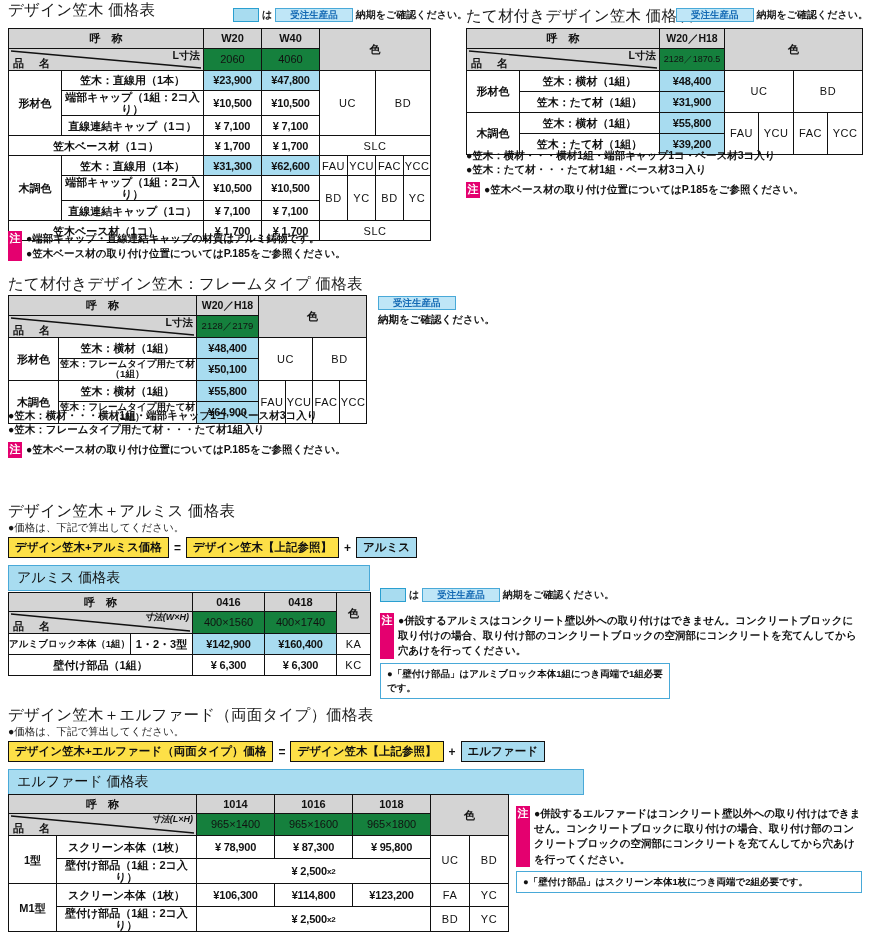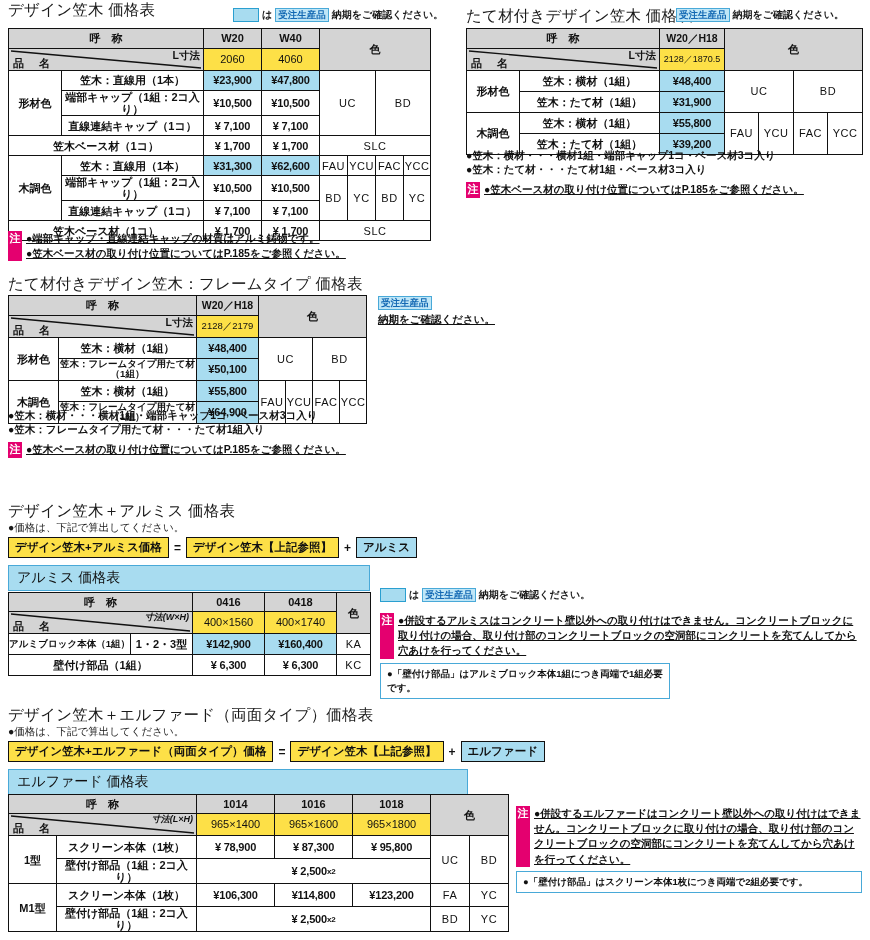--- a/index.html
+++ b/index.html
@@ -13,47 +13,47 @@
   .abs{position:absolute;}
 
   
   .sect-title{font-size:15.5px;font-weight:400;letter-spacing:.2px;color:#1a1a1a;white-space:nowrap;}
   .sub-note{font-size:10.5px;color:#1a1a1a;white-space:nowrap;}
 
   
   .legend{display:flex;align-items:center;gap:3px;font-size:10px;white-space:nowrap;color:#1a1a1a;font-weight:bold;}
   .swatch{display:inline-block;width:24px;height:12px;background:#a8dcf0;border:1px solid #2a9fd0;}
   .ordbadge{display:inline-block;background:#bfe6f7;border:1px solid #49a9d8;color:#1268b3;
-            font-size:9.5px;padding:0 2px;line-height:12px;white-space:nowrap;font-weight:bold;}
+            font-size:9.5px;padding:0 14px;line-height:12px;white-space:nowrap;font-weight:bold;}
   .legend .pl{font-weight:bold;font-size:10px;}
 
   
   table.pt{border-collapse:collapse;table-layout:fixed;background:#fff;}
   table.pt td{border:1px solid #111;padding:0;text-align:center;vertical-align:middle;
               font-size:11px;line-height:1.1;color:#111;}
   .hdr{background:#d4d4d4;font-weight:bold;}
-  .hdr-sub{background:#fde047;color:#555;font-weight:normal;font-size:10px;}
+  .hdr-sub{background:#15803d;color:#555;font-weight:normal;font-size:10px;}
   .price{font-weight:bold;font-size:13px;letter-spacing:-.2px;white-space:nowrap;}
   .blue{background:#a8dcf0;}
   .itemname{font-size:11px;font-weight:bold;text-align:center;}
   .itemname.sm{font-size:9.5px;}
   .grpname{font-size:12px;font-weight:bold;}
   .colorcode{font-size:10.5px;letter-spacing:.5px;}
   .nameslash{position:relative;}
   .nameslash .diag{position:absolute;left:0;top:0;width:100%;height:100%;pointer-events:none;}
   .lbl-hinmei{position:absolute;left:4px;bottom:1px;font-size:11px;font-weight:bold;letter-spacing:2px;}
   .lbl-dim{position:absolute;right:3px;top:1px;font-size:10.5px;font-weight:bold;}
   .lbl-dim.small{font-size:9px;font-weight:bold;font-style:italic;}
 
   
   .note-row{display:flex;align-items:flex-start;gap:4px;}
   .note-mark{background:#e4006f;color:#fff;font-weight:bold;font-size:11px;
              width:14px;min-width:14px;text-align:center;line-height:1.25;padding:1px 0;}
   .note-mark.tall{align-self:stretch;}
-  .note-txt{font-size:10.5px;line-height:1.45;color:#111;font-weight:bold;text-decoration:underline;}
+  .note-txt{font-size:10.5px;line-height:1.45;color:#111;font-weight:bold;}
   .bullet-txt{font-size:10.5px;line-height:1.5;color:#111;font-weight:bold;}
   .bluebox{border:1.5px solid #49a9d8;padding:3px 6px;font-size:9.5px;line-height:1.45;
            color:#111;font-weight:bold;background:#fff;}
 
   
   .formula{display:flex;align-items:center;gap:5px;font-size:11.5px;white-space:nowrap;}
   .fbox{border:1px solid #111;padding:2px 6px;background:#fde047;font-weight:bold;font-size:11.5px;}
   .fbox.hl{background:#a8dcf0;text-align:center;}
   .fop{font-weight:bold;font-size:12px;}
 
@@ -381,21 +381,21 @@
   <div class="abs sub-note" style="left:8px;top:725px;">●価格は、下記で算出してください。</div>
 
   <div class="abs formula" style="left:8px;top:741px;">
     <span class="fbox">デザイン笠木+エルファード（両面タイプ）価格</span>
     <span class="fop">=</span>
     <span class="fbox">デザイン笠木【上記参照】</span>
     <span class="fop">+</span>
     <span class="fbox hl">エルファード</span>
   </div>
 
-  <div class="abs bandtitle" style="left:8px;top:769px;width:460px;">エルファード 価格表</div>
+  <div class="abs bandtitle" style="left:8px;top:769px;width:576px;">エルファード 価格表</div>
 
   <table class="pt abs" style="left:8px;top:794px;width:500px;">
     <colgroup>
         <col style="width:48px">
         <col style="width:140px">
         <col style="width:78px">
         <col style="width:78px">
         <col style="width:78px">
         <col style="width:39px">
         <col style="width:39px">

